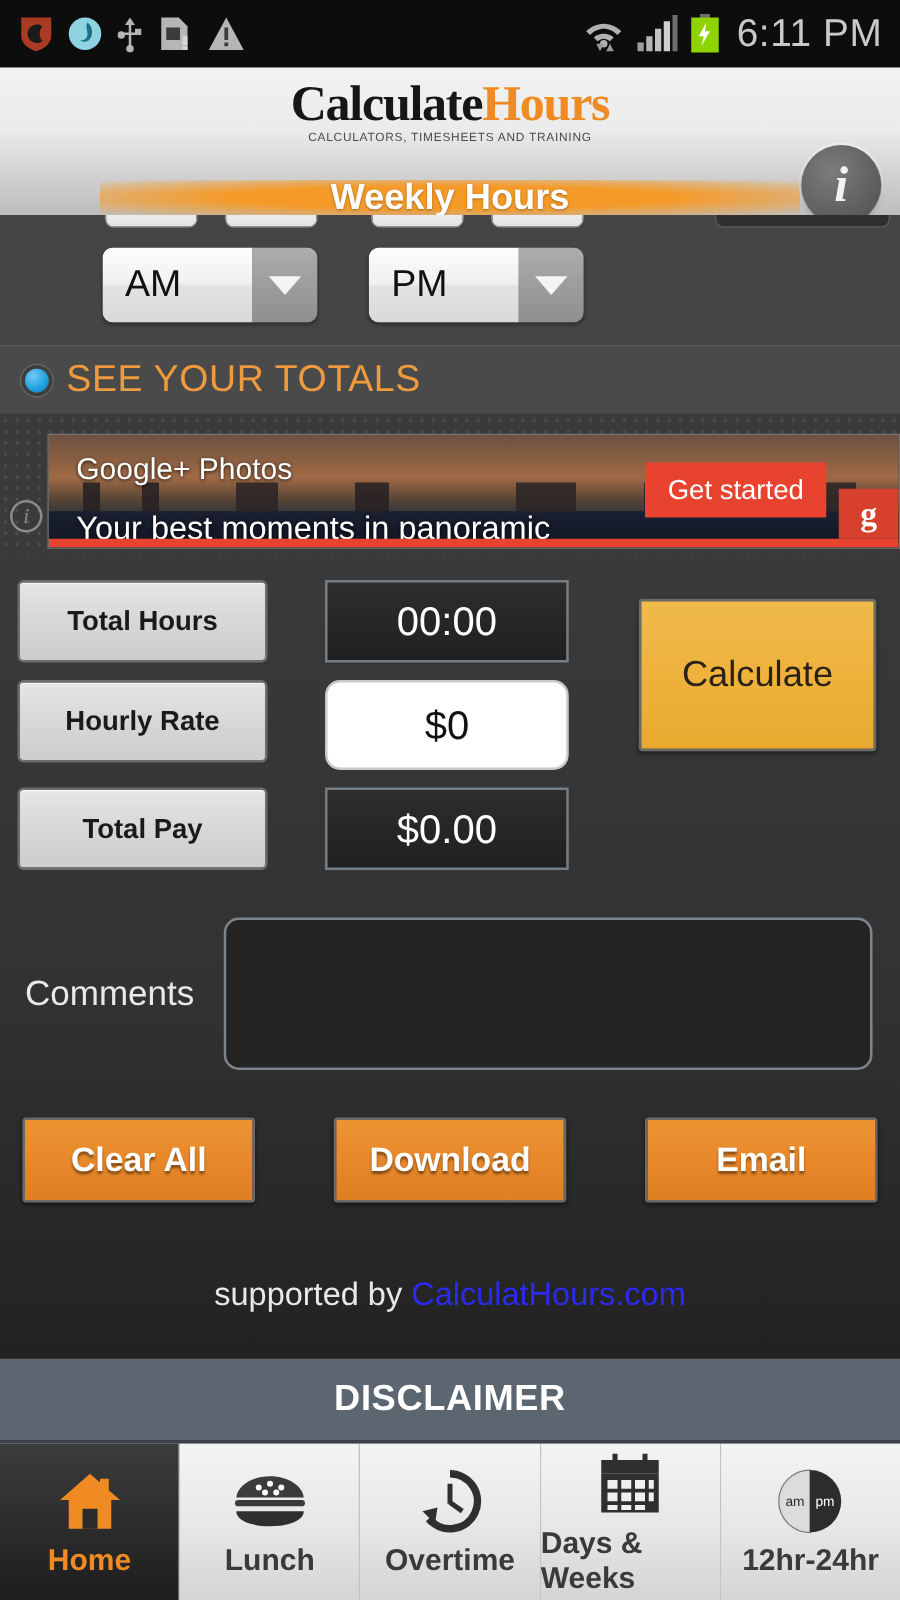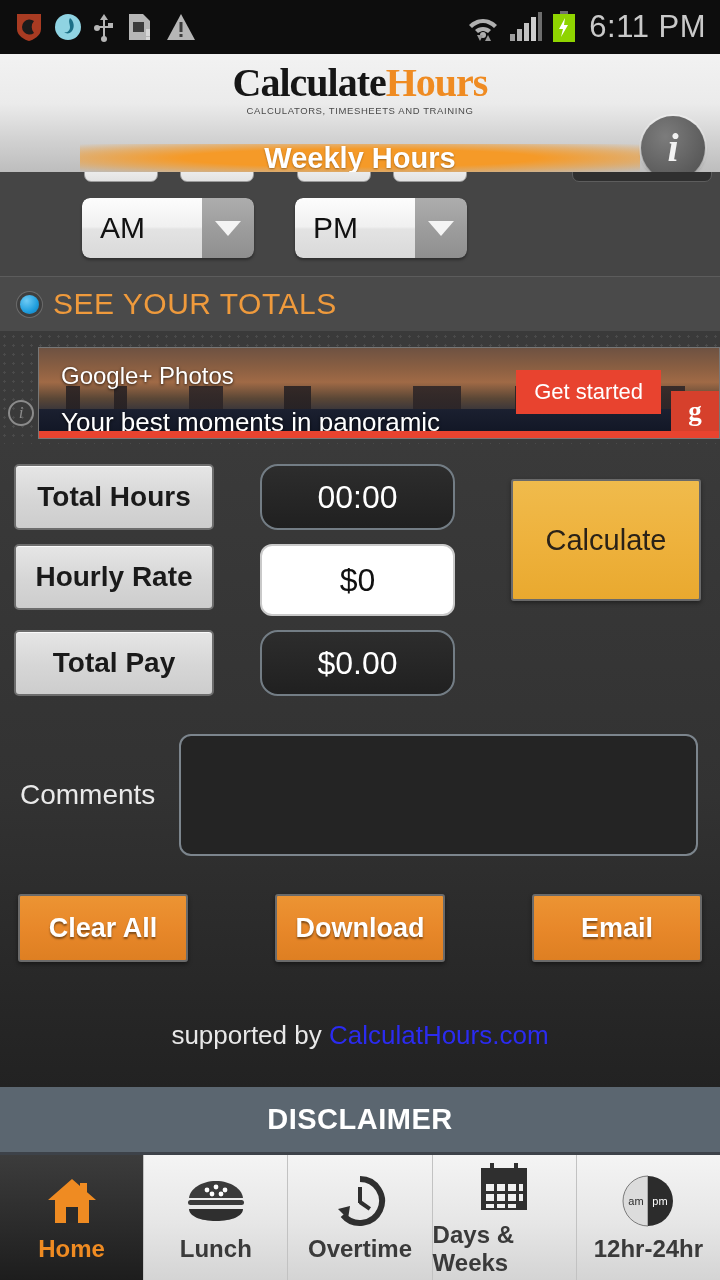--- a/index.html
+++ b/index.html
@@ -125,26 +125,26 @@
     font-family: "Liberation Serif", serif; }
 
   
   .panel { flex: 1 1 auto; background: linear-gradient(180deg,#3a3a3a 0%,#323232 55%,#222222 100%);
     padding: 20px 14px 0 14px; position: relative; }
 
   .grid { display: grid; grid-template-columns: 200px 1fr 205px; column-gap: 46px; row-gap: 14px; }
   .lbl-btn {
     height: 66px; border-radius: 5px; border: 2px solid #6d6d6d;
     background: linear-gradient(180deg,#e6e6e6 0%,#d7d7d7 50%,#cdcdcd 100%);
-    color: #1a1a1a; font-size: 28px; font-weight: bold;
+    color: #1a1a1a; font-size: 22px; font-weight: bold;
     display: flex; align-items: center; justify-content: center;
     box-shadow: inset 0 1px 0 rgba(255,255,255,.8);
   }
   .val-box {
-    height: 66px; border-radius: 18px; border: 2px solid #737d85;
+    height: 66px; border-radius: 0; border: 2px solid #737d85;
     background: linear-gradient(180deg,#2d2d2d,#202020);
     color: #ffffff; font-size: 32px;
     display: flex; align-items: center; justify-content: center;
   }
   .val-box.input-white {
     background: #ffffff; color: #111; border: 2px solid #c9c9c9; border-radius: 12px; height: 72px;
   }
   .calc-btn {
     grid-column: 3; grid-row: 1 / span 2; align-self: center;
     height: 122px; width: 190px; margin-left: 10px;
@@ -155,21 +155,21 @@
     box-shadow: 0 2px 4px rgba(0,0,0,.4);
   }
 
   .comments-row { display: flex; align-items: center; margin-top: 38px; gap: 10px; }
   .comments-label { width: 155px; color: #e9e9e9; font-size: 28px; text-align: left; padding-left: 6px; }
   .comments-box { flex: 1 1 auto; height: 122px; border-radius: 12px;
     border: 2px solid #7c858d; background: #242424; margin-right: 8px; }
 
   .actions { display: flex; justify-content: space-between; margin-top: 38px; padding: 0 4px; }
   .act-btn {
-    width: 170px; height: 68px; border-radius: 3px; border: 2px solid #6a6a6a;
+    width: 186px; height: 68px; border-radius: 3px; border: 2px solid #6a6a6a;
     background: linear-gradient(180deg,#ec9433 0%,#e8882a 50%,#de7f22 100%);
     color: #ffffff; font-size: 27px; font-weight: bold;
     display: flex; align-items: center; justify-content: center;
     text-shadow: 0 2px 2px rgba(0,0,0,.45);
     box-shadow: 0 2px 4px rgba(0,0,0,.45);
   }
 
   .credit { text-align: center; margin-top: 58px; font-size: 26px; color: #e8e8e8; }
   .credit a { color: #2b2bf0; text-decoration: none; }
 

